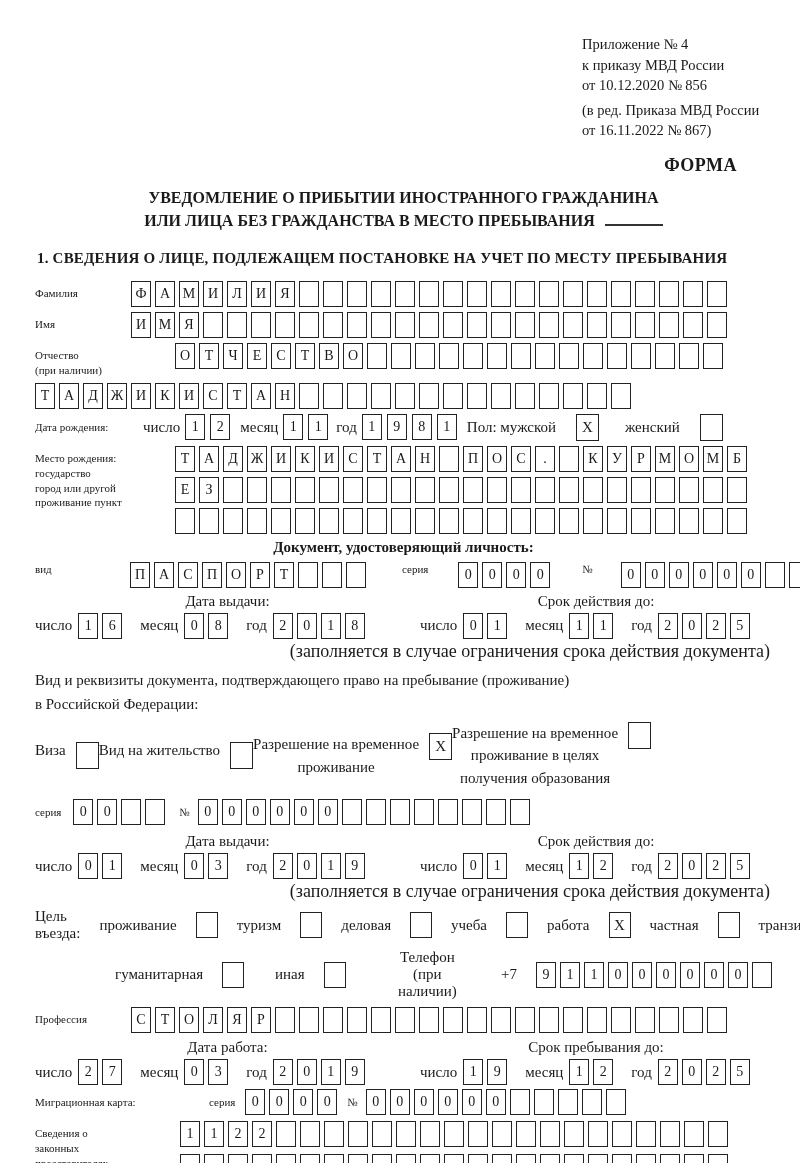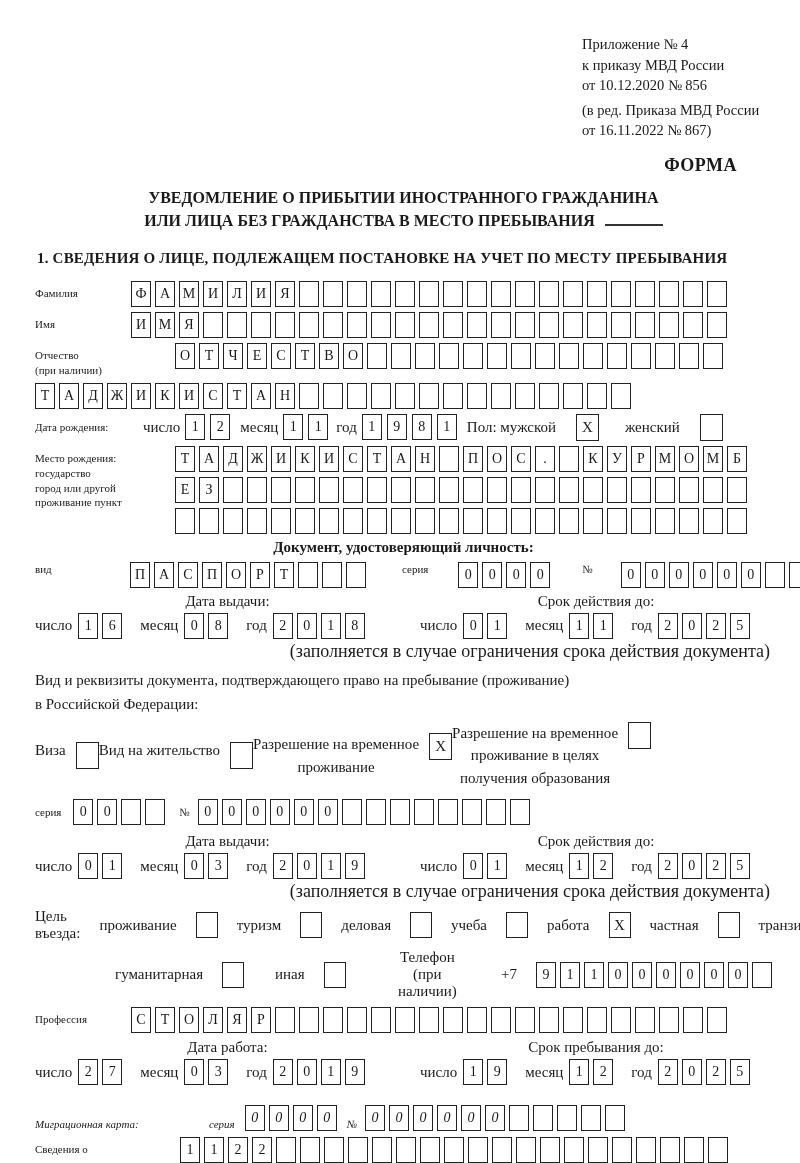--- a/index.html
+++ b/index.html
@@ -610,21 +610,21 @@
         <span class="cells">
             <span class="cell">2</span>
             <span class="cell">0</span>
             <span class="cell">2</span>
             <span class="cell">5</span>
           </span>
       </div>
     </div>
   </div>
 
-  <div class="row" style="align-items:flex-end;margin-top:20px;font-style:italic;">
+  <div class="row" style="align-items:center;margin-top:4px;">
     <span class="lbl" style="padding:0 14px 0 0;width:160px;">Миграционная карта:</span>
     <span class="lbl" style="padding:0 10px 0 0;">серия</span>
     <div class="cells">
         <span class="cell">0</span>
         <span class="cell">0</span>
         <span class="cell">0</span>
         <span class="cell">0</span>
       </div>
     <span class="lbl" style="padding:0 8px 0 10px;">№</span>
     <div class="cells">

